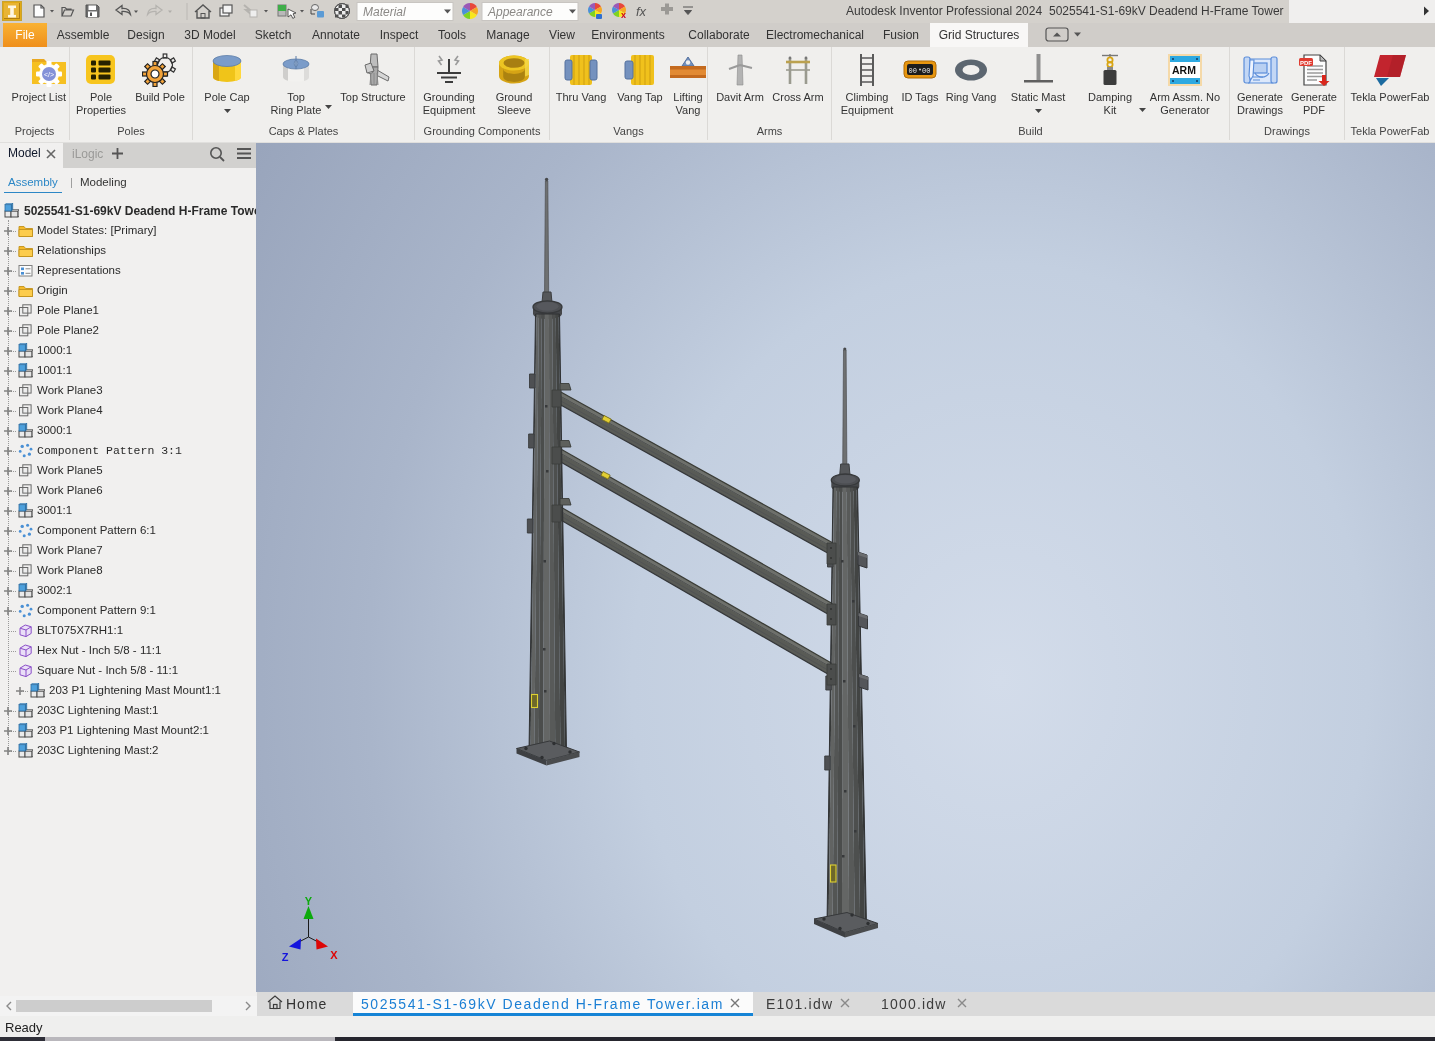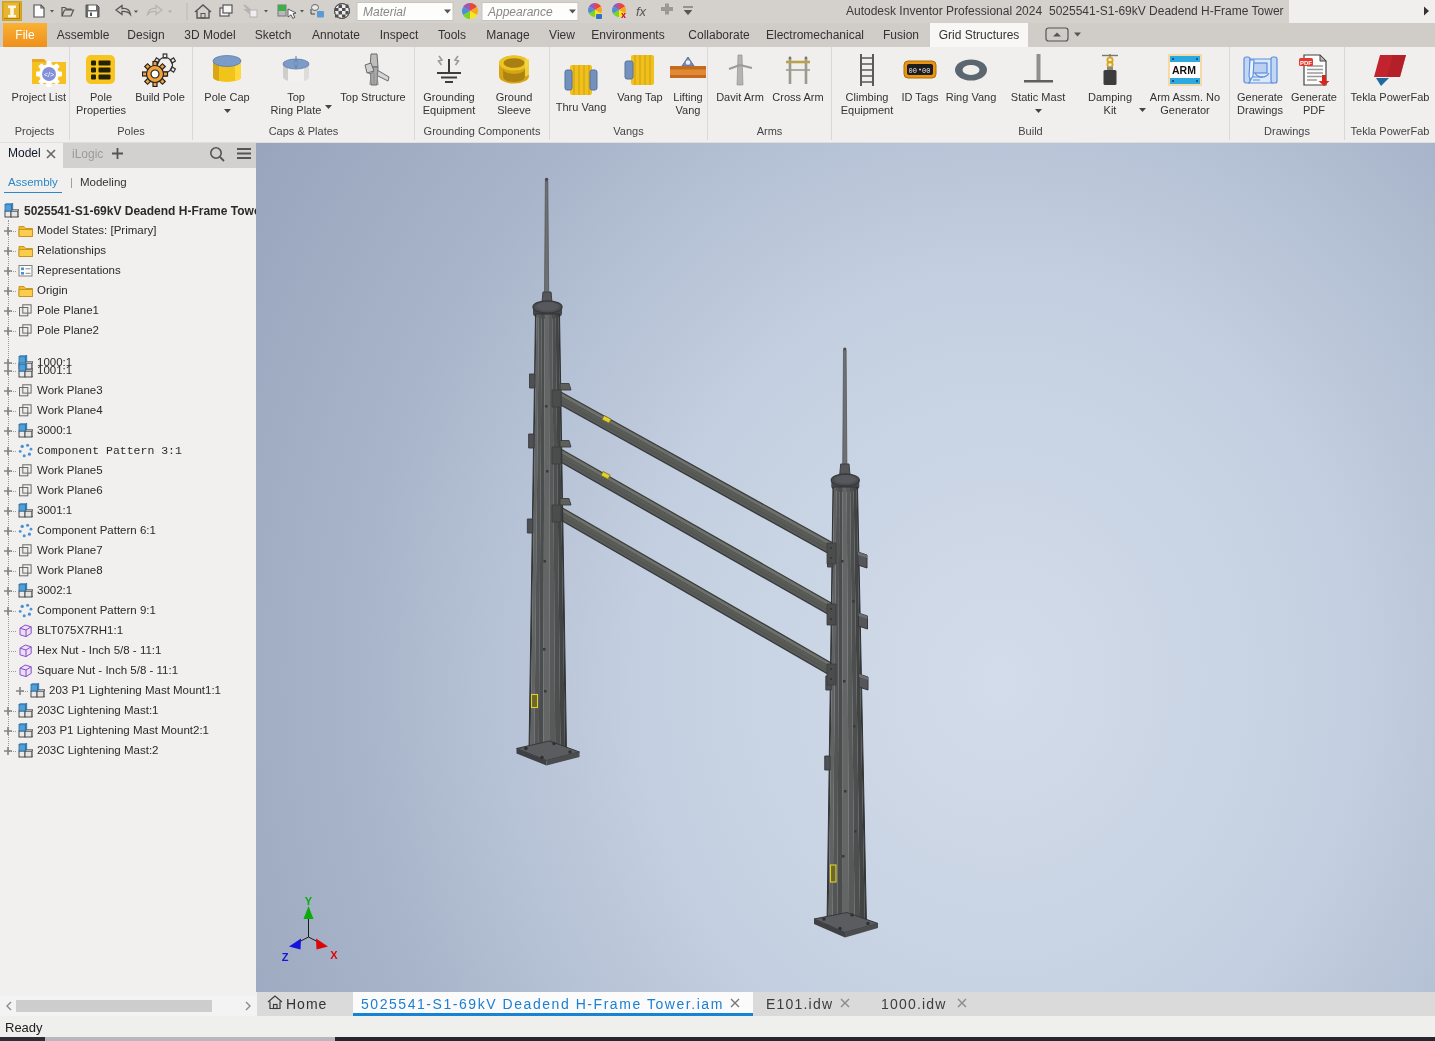--- a/index.html
+++ b/index.html
@@ -298,21 +298,21 @@
           <ellipse cx="19" cy="10" rx="15" ry="7.5" fill="#edc522"></ellipse>
           <ellipse cx="19" cy="10" rx="10.5" ry="4.8" fill="#a87f12"></ellipse>
           <path d="M8.2 16 a10.5 4.8 0 0 0 21.6 0 l0 8 a10.5 4.8 0 0 1 -21.6 0 z" fill="#8f6c0e" opacity="0.6"></path>
           <path d="M30 6 l4 0 l0 16 l-4 1.5 z" fill="#f5d84a" opacity="0.8"></path>
         </svg>
         <div class="lbl">Ground<br>Sleeve</div>
       </div>
     </div>
     <div class="rgroup" style="left:550px;width:158px;">
       <div class="glabel">Vangs</div>
-      <div class="btn" style="left:1px;top:16px;width:60px;">
+      <div class="btn" style="left:1px;top:6px;width:60px;">
         <svg width="38" height="34">
           <rect x="8" y="2" width="22" height="30" rx="2" fill="#f0c11c"></rect>
           <path d="M12 2 v30 M17 2 v30 M22 2 v30 M27 2 v30" stroke="#d8a814" stroke-width="1.4"></path>
           <rect x="3" y="7" width="7" height="20" rx="2" fill="#7491be" stroke="#54719e"></rect>
           <rect x="28" y="7" width="7" height="20" rx="2" fill="#7491be" stroke="#54719e"></rect>
         </svg>
         <div class="lbl">Thru Vang</div>
       </div>
       <div class="btn" style="left:61px;top:6px;width:58px;">
         <svg width="36" height="34">
@@ -562,21 +562,21 @@
           <div style="position:absolute;left:9px;top:10px;width:7px;border-top:1px dotted #9a9a9a"></div>
           <svg width="10" height="10" style="position:absolute;left:3px;top:5px">
             <path d="M1 5 h8 M5 1 v8" stroke="#838383" stroke-width="1.6"></path>
           </svg>
           <svg width="15" height="15" style="position:absolute;left:18px;top:2px">
             <rect x="1.5" y="4.5" width="8.3" height="8.3" fill="#ededed" stroke="#6a6a6a"></rect>
             <rect x="4.8" y="1.8" width="8.3" height="8.3" fill="none" stroke="#6a6a6a"></rect>
           </svg>
           <span style="position:absolute;left:37px;top:3px;">Pole Plane2</span>
         </div>
-        <div class="trow" style="top:173px;width:284px;margin-top:12px;">
+        <div class="trow" style="top:173px;width:284px;">
           <div style="position:absolute;left:9px;top:10px;width:7px;border-top:1px dotted #9a9a9a"></div>
           <svg width="10" height="10" style="position:absolute;left:3px;top:5px">
             <path d="M1 5 h8 M5 1 v8" stroke="#838383" stroke-width="1.6"></path>
           </svg>
           <svg width="15" height="15" style="position:absolute;left:18px;top:2px">
             <g>
               <rect x="1" y="8" width="6" height="6" fill="#ebebeb" stroke="#4a4a4a"></rect>
               <rect x="7" y="8" width="7" height="6" fill="#e4e4e4" stroke="#4a4a4a"></rect>
               <path d="M14 14 v-6 l1.2-1.4 v6 z" fill="#cfcfcf" stroke="#4a4a4a" stroke-width="0.7"></path>
               <path d="M7 8 l1.2-1.4 h7 L14 8 z" fill="#f2f2f2" stroke="#4a4a4a" stroke-width="0.7"></path>

